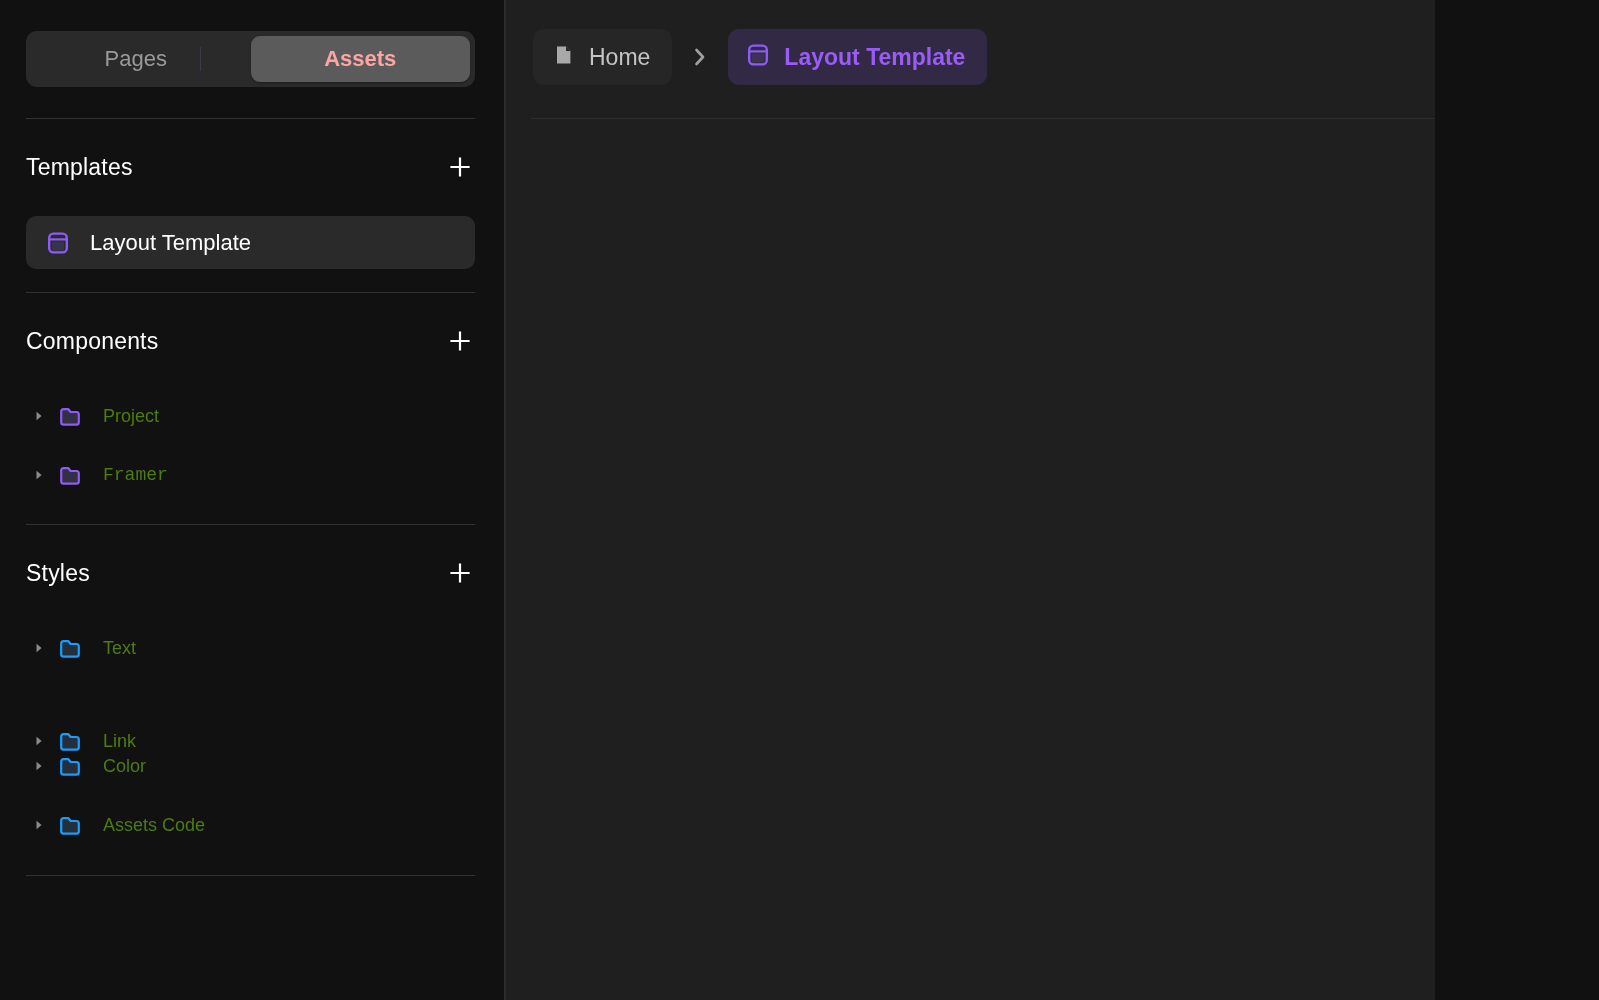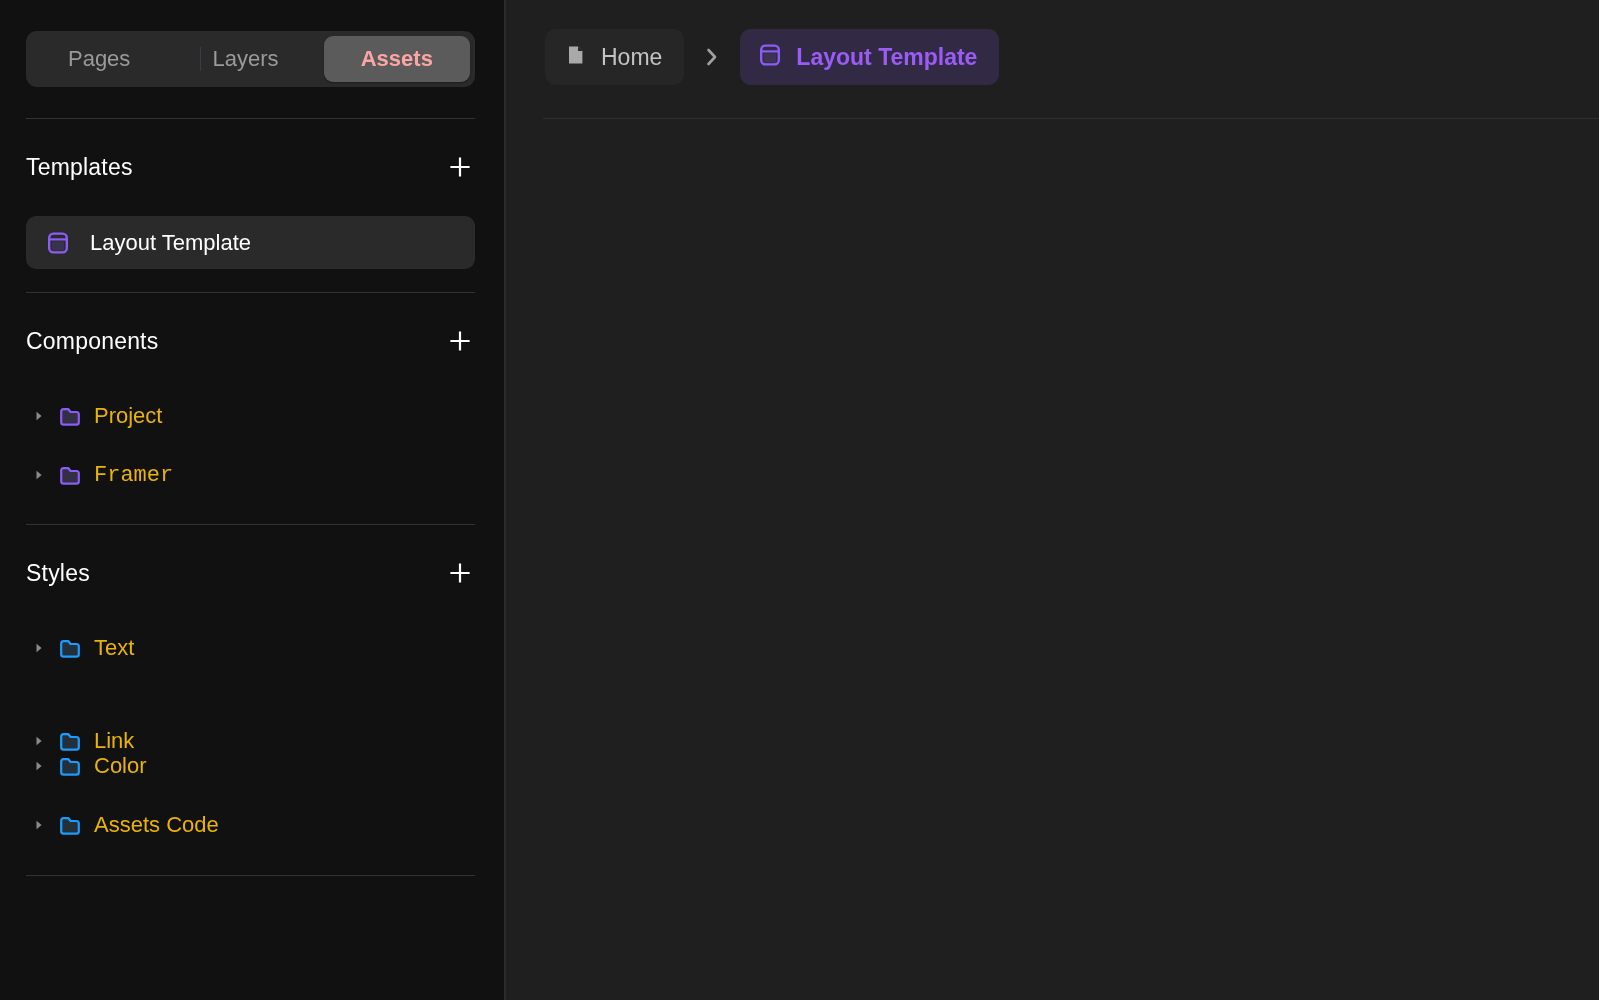--- a/index.html
+++ b/index.html
@@ -2,21 +2,21 @@
 <html><head>
 <meta charset="utf-8">
 <style>
   * { margin:0; padding:0; box-sizing:border-box; }
   html, body {
     width:1599px; height:1000px;
     background:#111111;
     font-family:"Liberation Sans", sans-serif;
     overflow:hidden;
   }
-  #app { display:flex; width:1599px; height:1000px; }
+  #app { display:flex; width:1435px; height:1000px; }
 
   
   #sidebar {
     width:506px; height:1000px;
     background:#111111;
     border-right:2px solid #2b2b2b;
     position:relative;
     flex:0 0 506px;
   }
 
@@ -71,30 +71,30 @@
   .tree-row {
     position:absolute; left:26px; width:449px; height:40px;
     display:flex; align-items:center; border-radius:8px;
   }
   .caret {
     width:26px; height:40px; display:flex; align-items:center; justify-content:center;
     flex:0 0 26px; cursor:pointer;
   }
   .caret svg { display:block; }
   .tree-icon { width:36px; display:flex; align-items:center; justify-content:center; flex:0 0 36px; }
-  .tree-label { font-size:22px; color:#eab308; margin-left:6px; }
+  .tree-label { font-size:18px; color:#4d7c0f; margin-left:15px; }
 
   .icon-slot { width:36px; display:flex; align-items:center; justify-content:center; flex:0 0 36px; }
   .row-label { margin-left:14px; }
 
   
   #main {
     flex:1 1 auto; height:1000px; background:#1f1f1f; position:relative;
   }
-  .topbar { position:absolute; left:12px; top:0; right:0; height:118px; }
+  .topbar { position:absolute; left:0; top:0; right:0; height:118px; }
   .crumbs { position:absolute; left:27px; top:29px; display:flex; align-items:center; }
   .crumb {
     display:flex; align-items:center; height:56px; border-radius:11px;
     padding:0 22px 0 18px; gap:14px;
   }
   .crumb.home { background:#262626; }
   .crumb.home .crumb-label { font-size:23px; color:#c4c4c4; }
   .crumb.current { background:#322a45; }
   .crumb.current .crumb-label { font-size:23px; color:#9a5cf5; font-weight:bold; }
   .crumb-sep { width:56px; display:flex; align-items:center; justify-content:center; }
@@ -108,23 +108,20 @@
 
 <div id="app">
 
   <div id="sidebar">
 
     <div class="tabbar">
       <div class="tab">
         <span>Pages</span>
       </div>
       <div class="tab-sep"></div>
-      <div class="tab">
-        <span>Layers</span>
-      </div>
       <div class="tab active">
         <span>Assets</span>
       </div>
     </div>
 
     <div class="hsep" style="top:118px;"></div>
 
     <div class="section-head" style="top:152px;">
       <span class="section-title">Templates</span>
       <span class="plus-btn">

